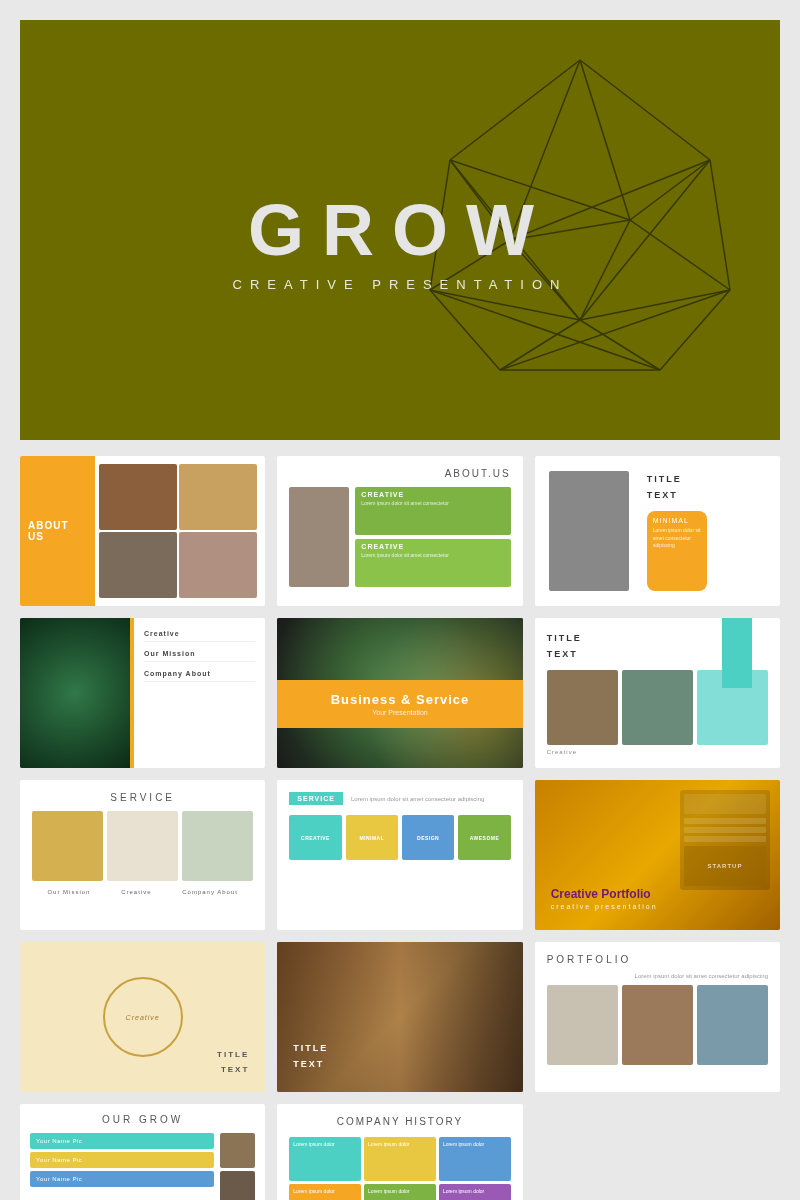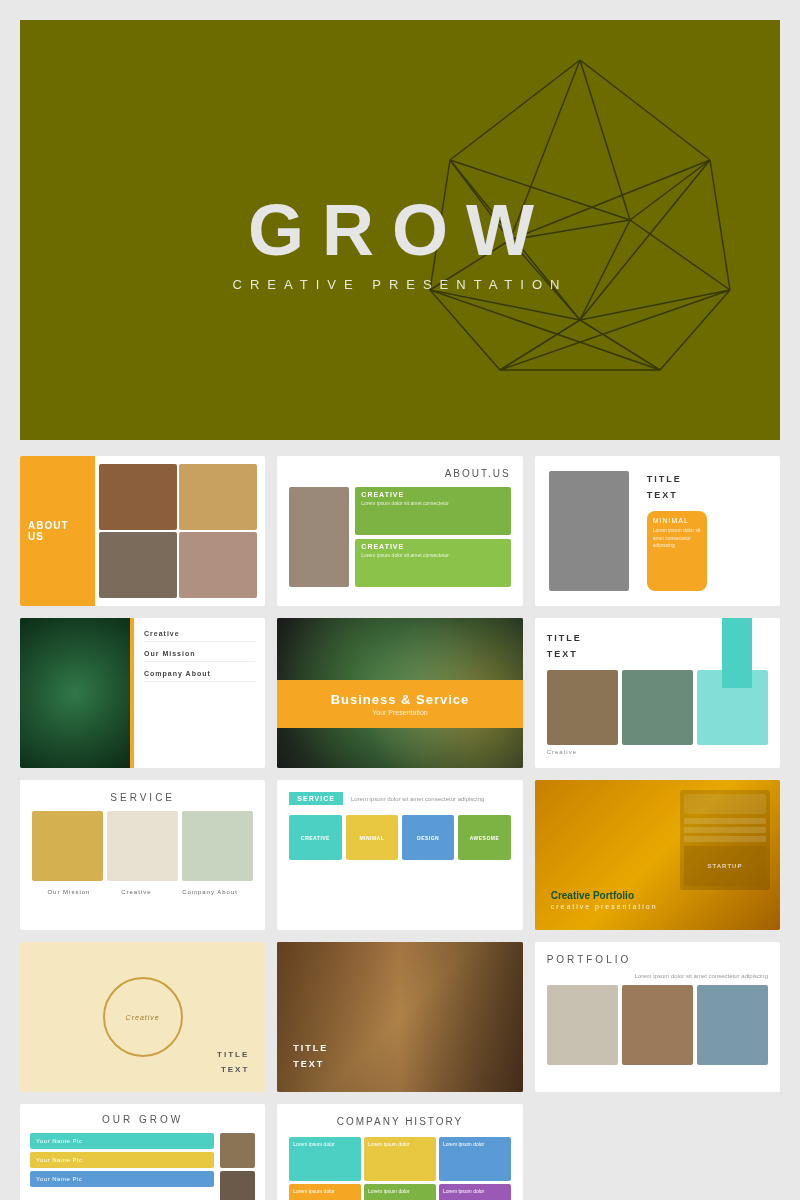--- a/index.html
+++ b/index.html
@@ -365,22 +365,22 @@
       background: #e8a800;
       position: relative;
       overflow: hidden;
     }
     .slide-portfolio-content {
       position: absolute;
       bottom: 20px;
       left: 16px;
     }
     .slide-portfolio-title {
-      color: #14532d;
-      font-size: 10px;
+      color: #701a75;
+      font-size: 12px;
       font-weight: 700;
     }
     .slide-portfolio-sub {
       color: rgba(255,255,255,0.85);
       font-size: 7px;
       letter-spacing: 2px;
       margin-top: 2px;
     }
 
     

